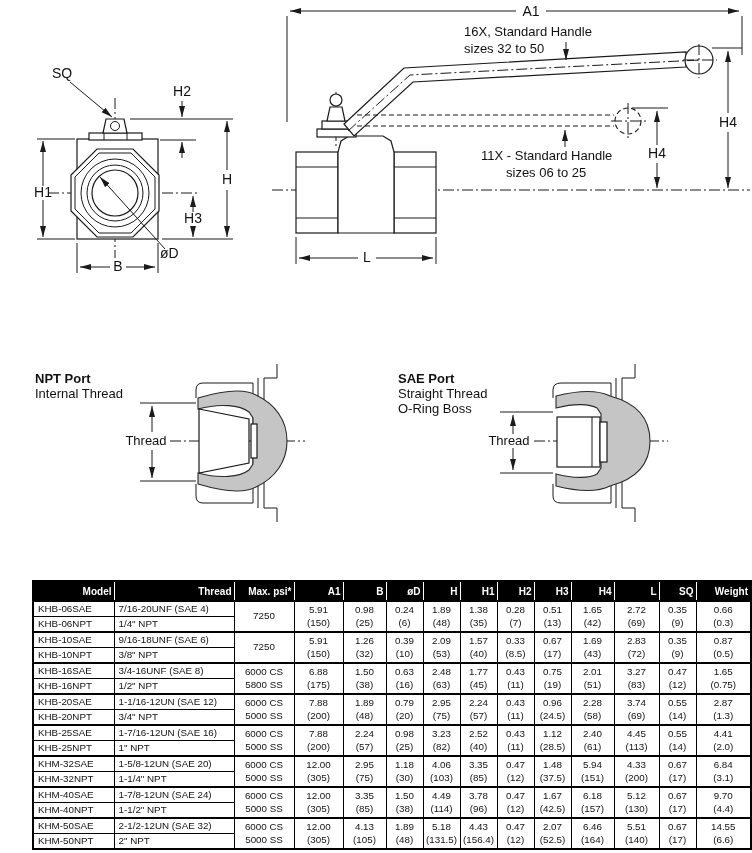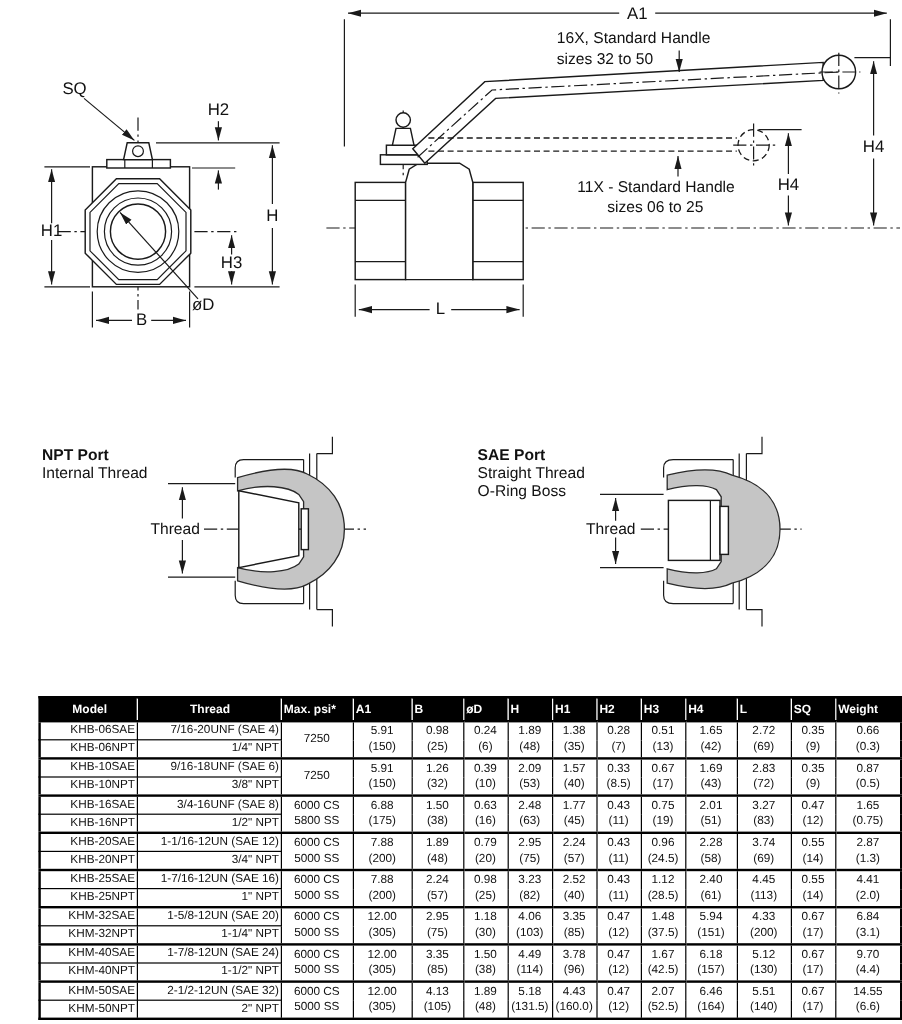--- a/index.html
+++ b/index.html
@@ -13,25 +13,25 @@
   .wfill{fill:#fff;stroke:#1a1a1a;stroke-width:1.2;}
   .gfill{fill:#c5c5c5;stroke:#2a2a2a;stroke-width:1.1;}
   .dimtext{font-size:14px;}
   .notetext{font-size:13px;}
   .porttitle{font-size:13px;font-weight:bold;}
   .portsub{font-size:13px;}
   table.spec{position:absolute;left:32px;top:580px;width:718px;border-collapse:collapse;
              table-layout:fixed;font-size:9.8px;color:#111;border:2px solid #000;}
   table.spec th{background:#000;color:#fff;font-weight:bold;height:16px;padding:1px 2px;
                 border:1px solid #fff;border-top:1px solid #000;border-bottom:1px solid #000;
-                text-align:left;font-size:10px;}
-  table.spec th.left{text-align:center;padding-left:4px;}
+                text-align:right;font-size:10px;}
+  table.spec th.left{text-align:right;padding-left:4px;}
   table.spec td{border:1px solid #000;text-align:center;vertical-align:middle;
                 padding:0 1px;height:14px;line-height:12.5px;}
-  table.spec td.model,table.spec td.thread{text-align:right;padding-left:4px;white-space:nowrap;margin-top:32px;}
+  table.spec td.model,table.spec td.thread{text-align:left;padding-left:4px;white-space:nowrap;margin-top:32px;}
   table.spec tr.gfirst td{border-top:2px solid #000;}
   .footnote{position:absolute;left:32px;top:873px;font-size:9.5px;color:#111;}
 </style>
 </head>
 <body>
 
 <div class="page">
 
   <svg style="top:0" width="752" height="348" viewBox="0 0 752 348">
     <defs>
@@ -642,21 +642,21 @@
           <td rowspan="2">
             <div>1.89</div>
             <div>(48)</div>
           </td>
           <td rowspan="2">
             <div>5.18</div>
             <div>(131.5)</div>
           </td>
           <td rowspan="2">
             <div>4.43</div>
-            <div>(160.0)</div>
+            <div>(156.4)</div>
           </td>
           <td rowspan="2">
             <div>0.47</div>
             <div>(12)</div>
           </td>
           <td rowspan="2">
             <div>2.07</div>
             <div>(52.5)</div>
           </td>
           <td rowspan="2">

